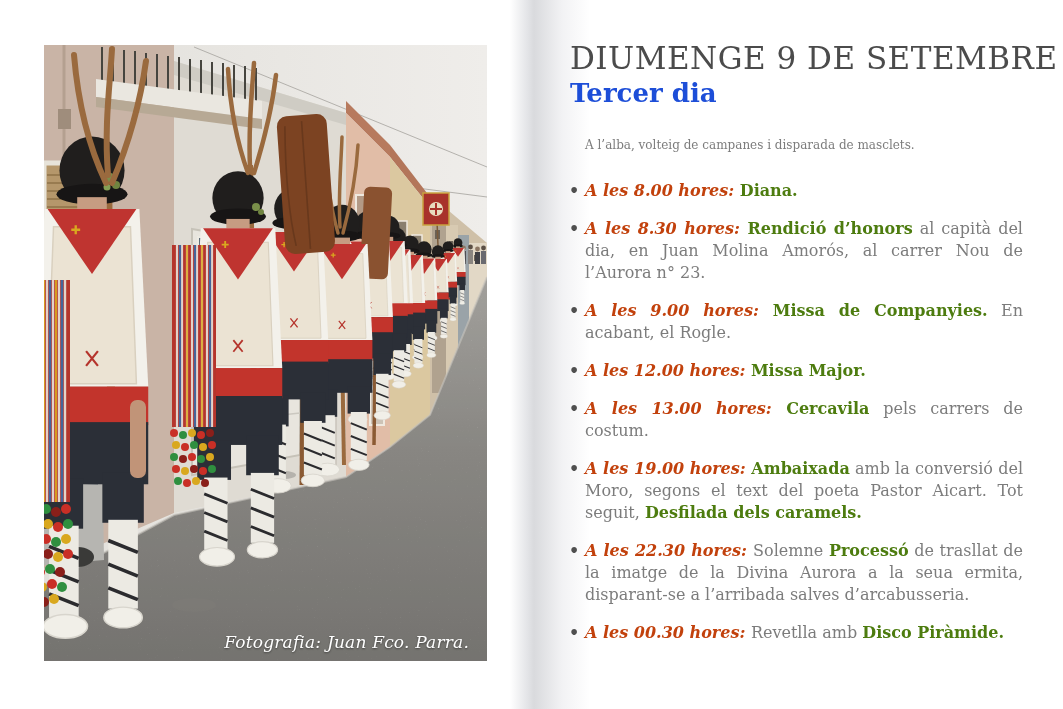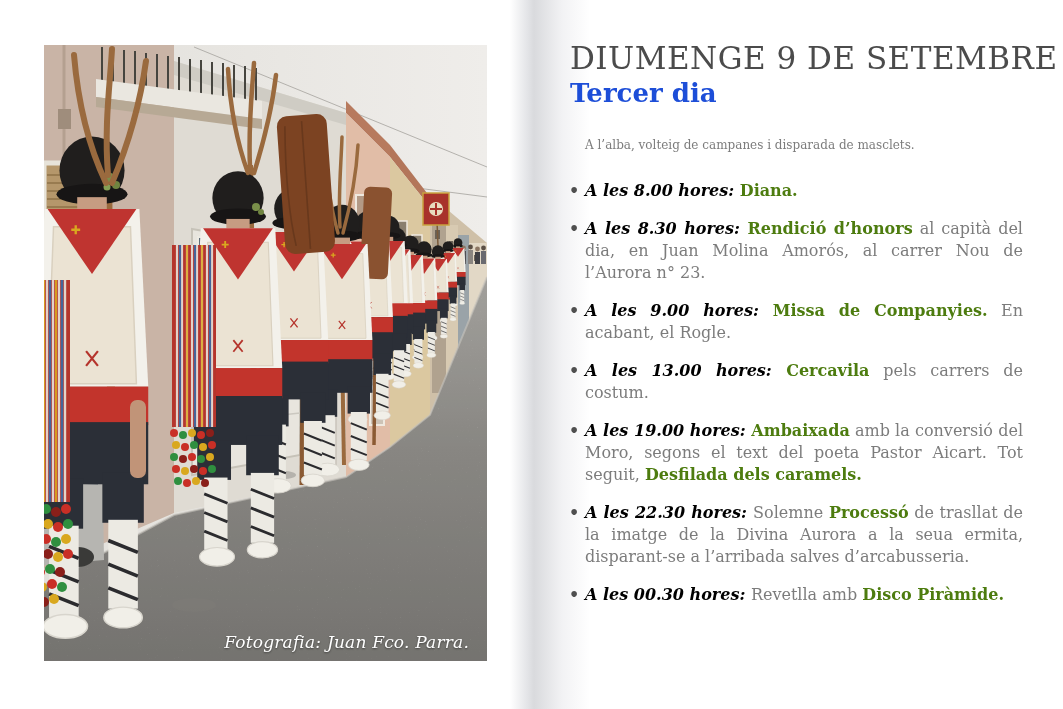--- a/index.html
+++ b/index.html
@@ -40,21 +40,21 @@
   }
   .schedule{list-style:none;margin:24px 0 0 0;padding:0;}
   .schedule li{
     position:relative;padding-left:15px;margin:0 0 16px 0;
     font-size:16px;line-height:22px;color:#7c7c7c;text-align:justify;
   }
   .schedule li::before{
     content:"\2022";position:absolute;left:-1px;top:0;
     color:#4f4f4f;font-weight:700;
   }
-  .seg-lead{font-weight:700;font-style:italic;color:#000000;}
+  .seg-lead{font-weight:700;font-style:italic;color:#c2410c;}
   .seg-bold{font-weight:700;color:#4d7c0f;}
   .seg-normal{color:#7c7c7c;}
 </style>
 </head>
 <body>
 
 <div class="page">
 
   <div class="photo-panel">
     <svg viewBox="0 0 443 616" preserveAspectRatio="none" aria-hidden="true">
@@ -317,20 +317,21 @@
   <div class="fold"></div>
 
   <div class="program-panel">
     <h1 class="program-title">DIUMENGE 9 DE SETEMBRE</h1>
     <h2 class="program-subtitle">Tercer dia</h2>
     <p class="program-intro">A l’alba, volteig de campanes i disparada de masclets.</p>
     <ul class="schedule">
         <li><span class="seg-lead">A les 8.00 hores: </span><span class="seg-bold">Diana.</span></li>
         <li><span class="seg-lead">A les 8.30 hores: </span><span class="seg-bold">Rendició d’honors</span><span class="seg-normal"> al capità del dia, en Juan Molina Amorós, al carrer Nou de l’Aurora n° 23.</span></li>
         <li><span class="seg-lead">A les 9.00 hores: </span><span class="seg-bold">Missa de Companyies.</span><span class="seg-normal"> En acabant, el Rogle.</span></li>
+        <li><span class="seg-lead">A les 12.00 hores: </span><span class="seg-bold">Missa Major.</span></li>
         <li><span class="seg-lead">A les 13.00 hores: </span><span class="seg-bold">Cercavila</span><span class="seg-normal"> pels carrers de costum.</span></li>
         <li><span class="seg-lead">A les 19.00 hores: </span><span class="seg-bold">Ambaixada</span><span class="seg-normal"> amb la conversió del Moro, segons el text del poeta Pastor Aicart. Tot seguit, </span><span class="seg-bold">Desfilada dels caramels.</span></li>
         <li><span class="seg-lead">A les 22.30 hores: </span><span class="seg-normal">Solemne </span><span class="seg-bold">Processó</span><span class="seg-normal"> de trasllat de la imatge de la Divina Aurora a la seua ermita, disparant-se a l’arribada salves d’arcabusseria.</span></li>
         <li><span class="seg-lead">A les 00.30 hores: </span><span class="seg-normal">Revetlla amb </span><span class="seg-bold">Disco Piràmide.</span></li>
       </ul>
   </div>
 
 </div>
 
 </body></html>

